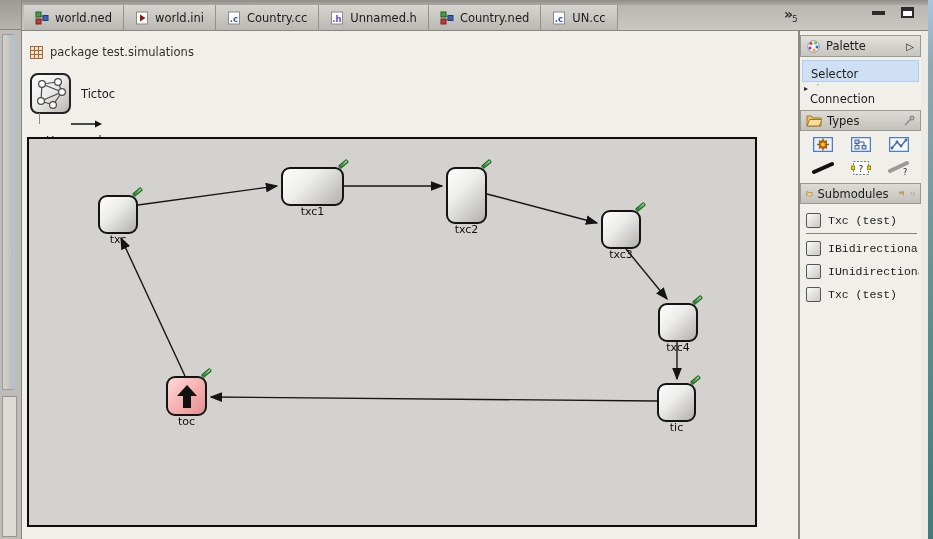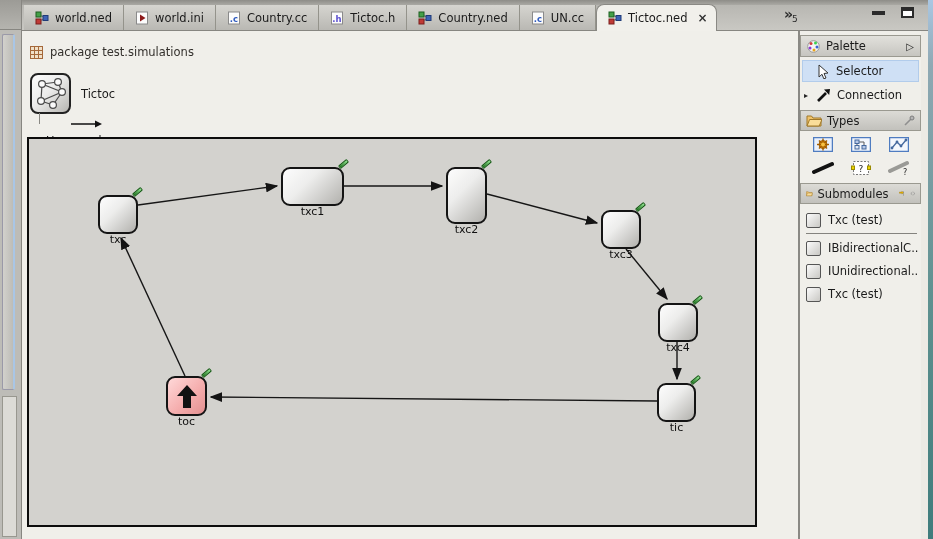--- a/index.html
+++ b/index.html
@@ -67,30 +67,30 @@
 
   
   #palette { position:absolute; left:798px; top:31px; width:130px; height:508px;
              background:#f0efea; border-left:2px solid #8a8984; font-size:11.5px; }
   .pal-gutter { position:absolute; right:0; top:0; width:7px; height:508px; background:#eceae4; }
   .pal-header { position:absolute; left:0; top:4px; right:7px; height:22px;
                 background:linear-gradient(#e2e1dc,#c6c5c0); border:1px solid #9a9990;
                 display:flex; align-items:center; gap:6px; padding:1px 6px; }
   .pal-header .spacer, .sec-header .spacer { flex:1; }
   .tool-row { position:absolute; left:2px; right:9px; height:22px; display:flex;
-              align-items:center; gap:6px; padding:0 4px 0 14px; }
+              align-items:flex-start; gap:6px; padding:0 4px 0 8px;flex-direction:column; }
   .tool-row.selected { background:#cfe0f5; border:1px solid #b2cceb; }
   .tool-caret { position:absolute; left:2px; font-size:8px; color:#222; }
   .sec-header { position:absolute; left:0; right:7px; height:21px;
                 background:linear-gradient(#dcdbd6,#c2c1bc); border:1px solid #9a9990;
                 display:flex; align-items:center; gap:5px; padding:0 5px; }
   .type-grid { position:absolute; left:4px; right:10px; display:grid;
                grid-template-columns:1fr 1fr 1fr; row-gap:8px; justify-items:center; align-items:center; }
   .sub-item { position:absolute; left:6px; right:9px; height:22px; display:flex;
-              align-items:center; gap:7px; }
+              align-items:center; gap:7px;font-family:Liberation Mono, monospace; }
   .sub-item .mod-ic { width:15px; height:15px; border:1.5px solid #555;
                background:linear-gradient(135deg,#fbfbfb,#c9c8c4); border-radius:2px; flex:0 0 auto; }
   .sub-sep { position:absolute; left:6px; right:11px; height:1px; background:#84837e; }
   .ellip { overflow:hidden; white-space:nowrap; }
 
   
   #right-border { position:absolute; left:928px; top:0; width:5px; height:539px;
                   background:linear-gradient(180deg,#aac7e3 0%,#8fa9b4 12%,#5f9190 55%,#3f7c7c 100%); }
 </style>
 </head>
@@ -128,49 +128,38 @@
       <rect x="1.5" y="1" width="11" height="12" fill="#fcfcfc" stroke="#8a8a8a"></rect>
       <text x="7" y="10.5" font-size="8.5" font-weight="bold" fill="#2f5bbf" text-anchor="middle">.c</text>
           </svg>
           <span class="tab-label">Country.cc</span>
         </div>
         <div class="tab">
           <svg class="ticon" viewBox="0 0 14 14">
       <rect x="1.5" y="1" width="11" height="12" fill="#fcfcfc" stroke="#8a8a8a"></rect>
       <text x="7" y="10.5" font-size="8.5" font-weight="bold" fill="#5a4fcf" text-anchor="middle">.h</text>
           </svg>
-          <span class="tab-label">Tictoc.h</span>
+          <span class="tab-label">Unnamed.h</span>
         </div>
         <div class="tab">
           <svg class="ticon" viewBox="0 0 14 14">
       <line x1="3.5" y1="3.5" x2="10.5" y2="7" stroke="#777"></line>
             <line x1="3.5" y1="10.5" x2="10.5" y2="7" stroke="#777"></line>
       <rect x="1" y="1" width="5" height="5" fill="#44a048" stroke="#1d5e20"></rect>
       <rect x="1" y="8" width="5" height="5" fill="#c03a36" stroke="#7a1f1c"></rect>
       <rect x="8" y="4.5" width="5" height="5" fill="#3d62b5" stroke="#1f3a78"></rect>
           </svg>
           <span class="tab-label">Country.ned</span>
         </div>
         <div class="tab">
           <svg class="ticon" viewBox="0 0 14 14">
       <rect x="1.5" y="1" width="11" height="12" fill="#fcfcfc" stroke="#8a8a8a"></rect>
       <text x="7" y="10.5" font-size="8.5" font-weight="bold" fill="#2f5bbf" text-anchor="middle">.c</text>
           </svg>
           <span class="tab-label">UN.cc</span>
-        </div>
-        <div class="tab active">
-          <svg class="ticon" viewBox="0 0 14 14">
-      <line x1="3.5" y1="3.5" x2="10.5" y2="7" stroke="#777"></line>
-            <line x1="3.5" y1="10.5" x2="10.5" y2="7" stroke="#777"></line>
-      <rect x="1" y="1" width="5" height="5" fill="#44a048" stroke="#1d5e20"></rect>
-      <rect x="1" y="8" width="5" height="5" fill="#c03a36" stroke="#7a1f1c"></rect>
-      <rect x="8" y="4.5" width="5" height="5" fill="#3d62b5" stroke="#1f3a78"></rect>
-          </svg>
-          <span class="tab-label">Tictoc.ned</span>
-          <span class="tab-close">×</span>
         </div>
       </div>
     <div class="tab-overflow">
       <span class="chev">»</span><sub>5</sub>
     </div>
     <div class="winbtns">
       <div>
           <span class="minbar"></span>
         </div>
       <div>

